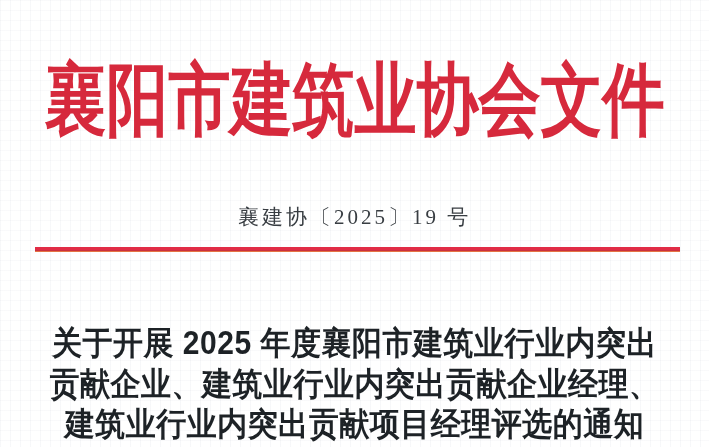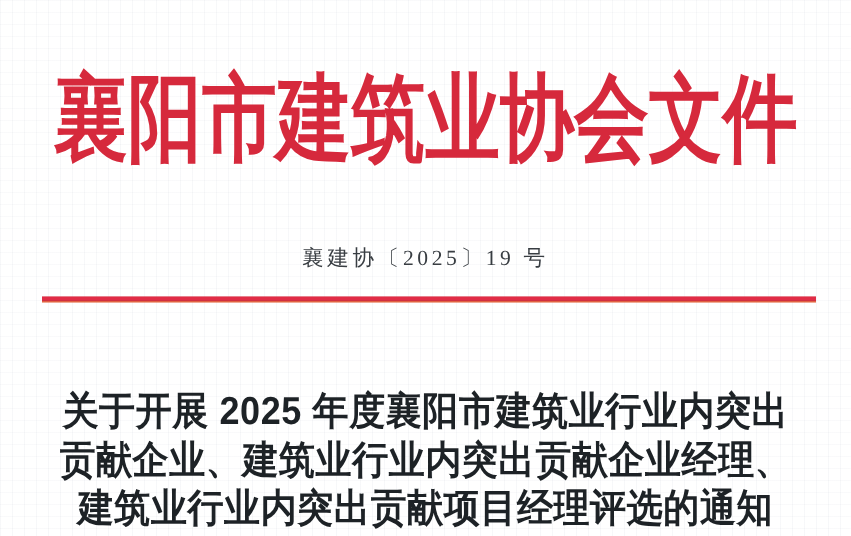--- a/index.html
+++ b/index.html
@@ -37,21 +37,21 @@
   }
 
   
   .doc-number {
     position: absolute;
     top: 203px;
     left: 0;
     right: 0;
     text-align: center;
     font-family: "Liberation Serif", "DejaVu Serif", serif;
-    font-size: 18px;
+    font-size: 21px;
     font-weight: 400;
     letter-spacing: 3px;
     color: #383d42;
     white-space: nowrap;
   }
 
   
   .red-rule {
     position: absolute;
     top: 247px;

